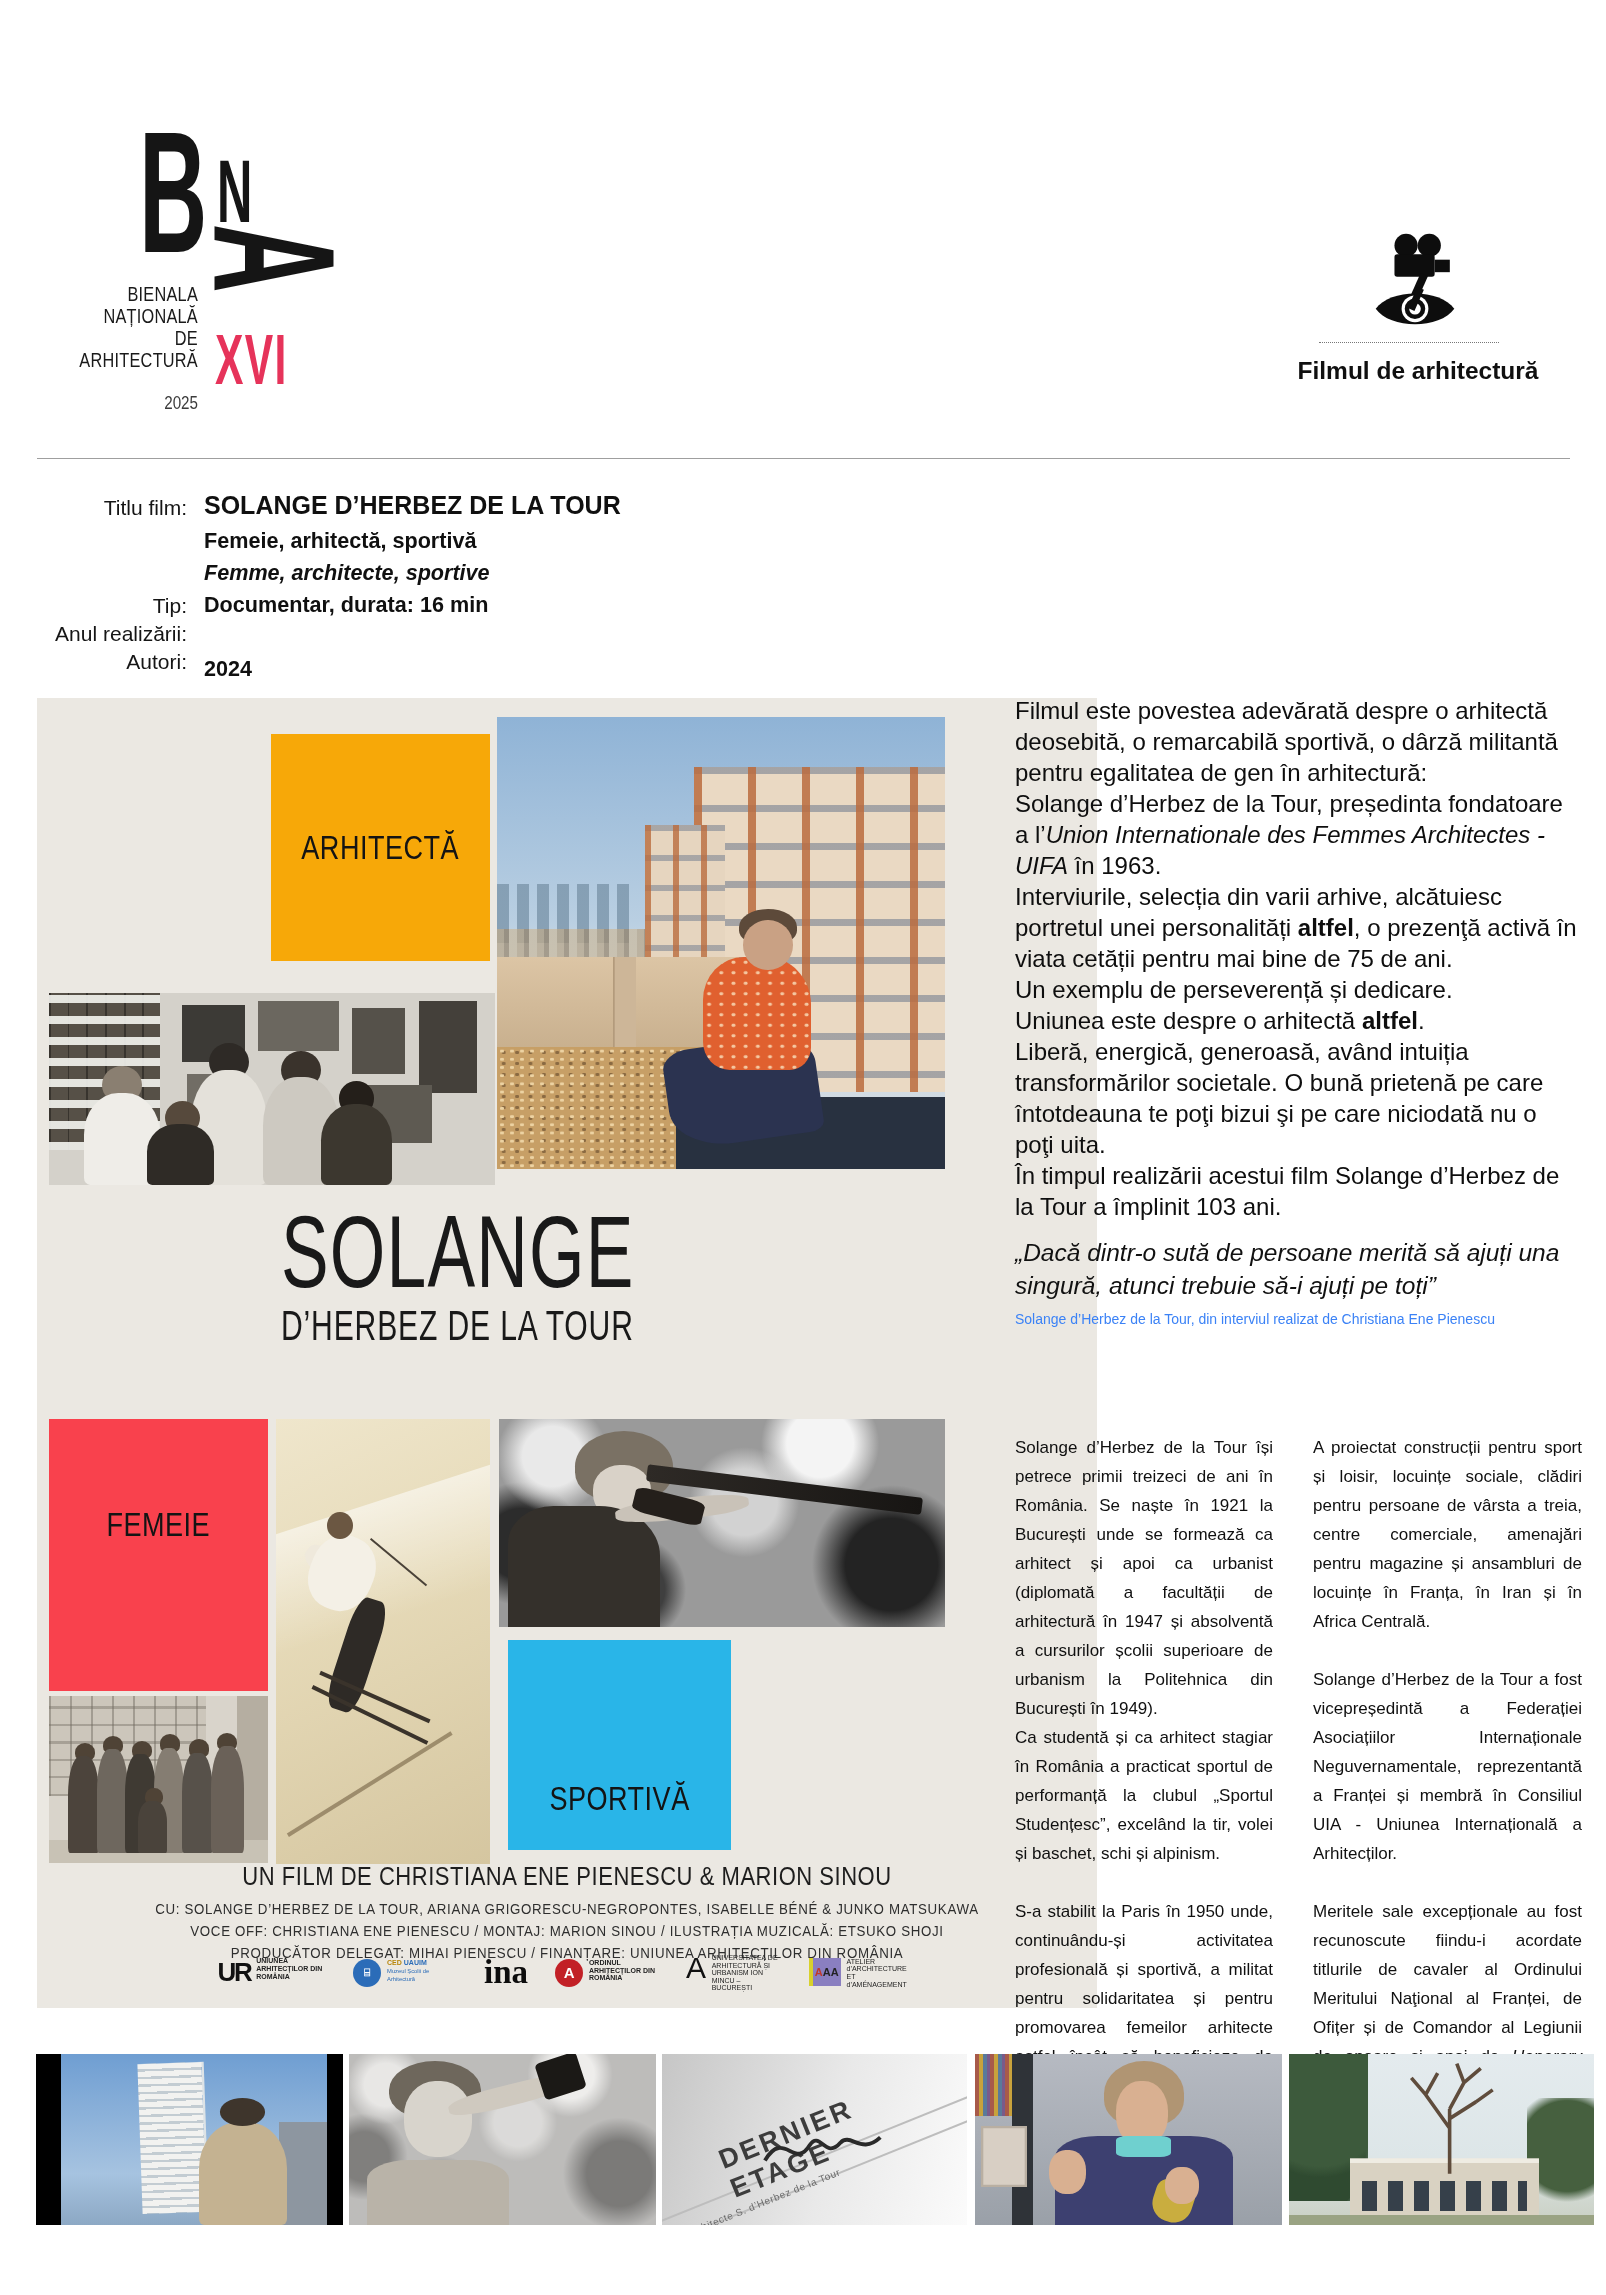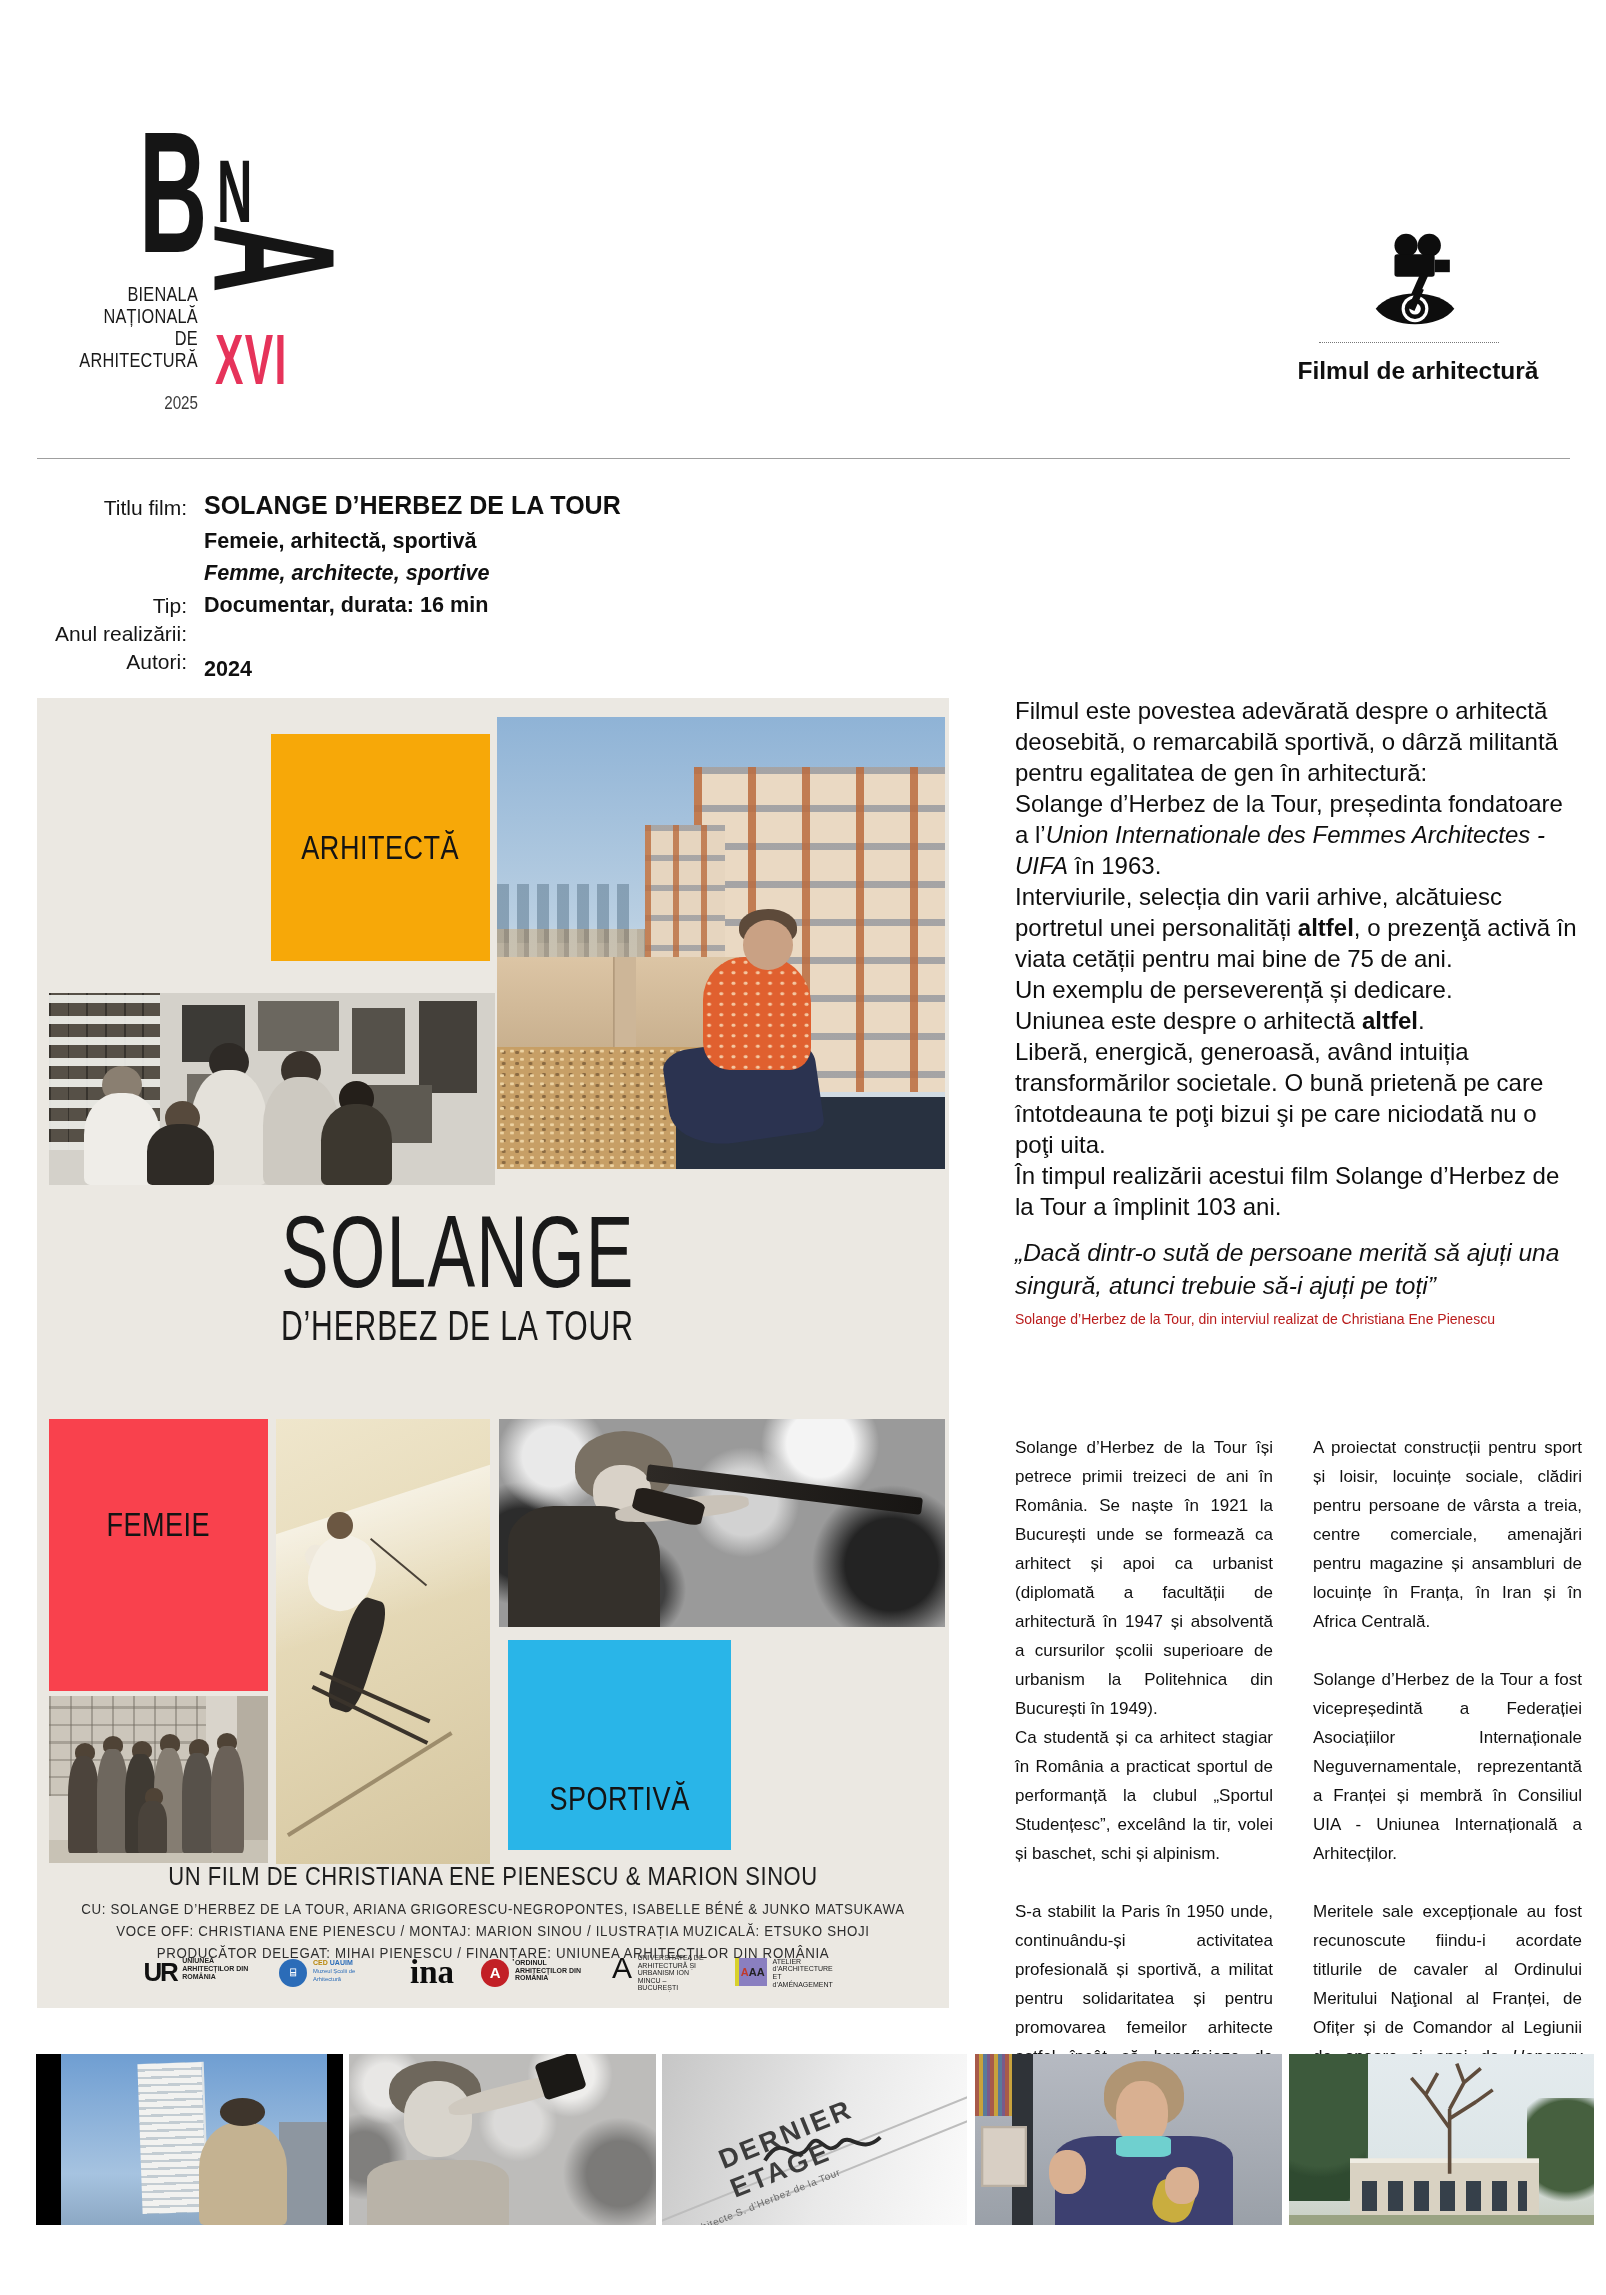--- a/index.html
+++ b/index.html
@@ -19,21 +19,21 @@
   .film-icon{left:1367px;top:232px;width:96px;height:100px;}
   .dotted-rule{left:1319px;top:342px;width:180px;border-top:1.7px dotted #777;}
   .program-label{left:1272px;top:357px;width:292px;text-align:center;font-size:24.5px;font-weight:700;color:#101010;}
   .hrule{left:37px;top:458px;width:1533px;height:1.2px;background:#9f9f9f;}
   
   .mlabel{left:23px;width:164px;text-align:right;font-size:21px;color:#151515;}
   .mval{left:204px;font-weight:700;font-size:21.6px;color:#101010;}
   .mval.big{font-size:25px;}
   .mval.it{font-style:italic;}
   
-  .poster{left:37px;top:698px;width:912px;height:1310px;background:#ebe8e2;}
+  .poster{left:37px;top:698px;width:1060px;height:1310px;background:#ebe8e2;}
   .box-label{display:flex;align-items:center;justify-content:center;}
   .box-label span{font-size:33px;color:#141414;letter-spacing:0.6px;transform:scaleX(0.82);}
   .p-yellow{left:234px;top:36px;width:219px;height:227px;background:#f7a808;}
   .p-red{left:11.7px;top:721px;width:219px;height:272px;background:#f9414d;align-items:flex-start;}
   .p-red span{margin-top:87px;}
   .p-cyan{left:471px;top:942px;width:223px;height:210px;background:#29b5e8;align-items:flex-start;}
   .p-cyan span{margin-top:140px;}
   .pt1{left:244px;top:503px;font-size:102px;font-weight:400;line-height:1;transform:scaleX(0.70);transform-origin:left top;letter-spacing:1.7px;color:#191919;}
   .pt2{left:244px;top:606px;font-size:43px;font-weight:400;line-height:1;transform:scaleX(0.70);transform-origin:left top;letter-spacing:1.2px;color:#191919;}
   .p-byline{left:0;top:1164px;width:100%;text-align:center;font-size:25px;color:#1d1d1d;transform:scaleX(0.88);transform-origin:center top;letter-spacing:0.6px;}
@@ -100,21 +100,21 @@
              background-image:repeating-linear-gradient(90deg,rgba(110,104,94,.45) 0 2.3px,rgba(0,0,0,0) 2.3px 21px),
                               repeating-linear-gradient(0deg,rgba(110,104,94,.4) 0 2.3px,rgba(0,0,0,0) 2.3px 17.5px);}
   .st-pillar{position:absolute;right:0;top:0;width:14%;height:100%;background:#b5aea1;}
   .st-ground{position:absolute;left:0;bottom:0;width:100%;height:14%;background:#c8c2b5;}
   .g-hair{position:absolute;border-radius:50% 50% 40% 40%;background:#4f4336;}
   .g-body{position:absolute;border-radius:40% 40% 6% 6%;}
   
   .intro{left:1015px;top:695px;width:563px;font-size:24px;line-height:31px;color:#0e0e0e;}
   .intro p{margin:0;}
   .quote{left:1015px;top:1236px;width:568px;font-size:24.5px;line-height:33px;font-style:italic;color:#111;}
-  .quote-attr{left:1015px;top:1311px;width:568px;font-size:14px;color:#b91c1c;}
+  .quote-attr{left:1015px;top:1311px;width:568px;font-size:14px;color:#3b82f6;}
   .bio{font-size:17px;line-height:29px;text-align:justify;color:#101010;}
   .bio p{margin:0;}
   .bio p.gap{margin-top:29px;}
   .bio-left{left:1015px;top:1433px;width:258px;}
   .bio-right{left:1313px;top:1433px;width:269px;}
   
   .frame{position:absolute;top:2054px;height:171px;background:#000;overflow:hidden;}
   .f1-photo{position:absolute;left:24.5px;right:16.3px;top:0;bottom:0;background:linear-gradient(180deg,#6f9ed2 0%,#a6c3e0 70%,#8ca8c4 100%);}
   .f1-tower{position:absolute;left:30%;top:5%;width:24%;height:88%;background:repeating-linear-gradient(#f2f2f0 0 5.2px,#c3ccd2 5.2px 7.6px);transform:rotate(-2deg);box-shadow:2.3px 0 0 #dde3e6;}
   .f1-bldg{position:absolute;right:0;top:40%;width:18%;height:60%;background:#8d96a0;}

